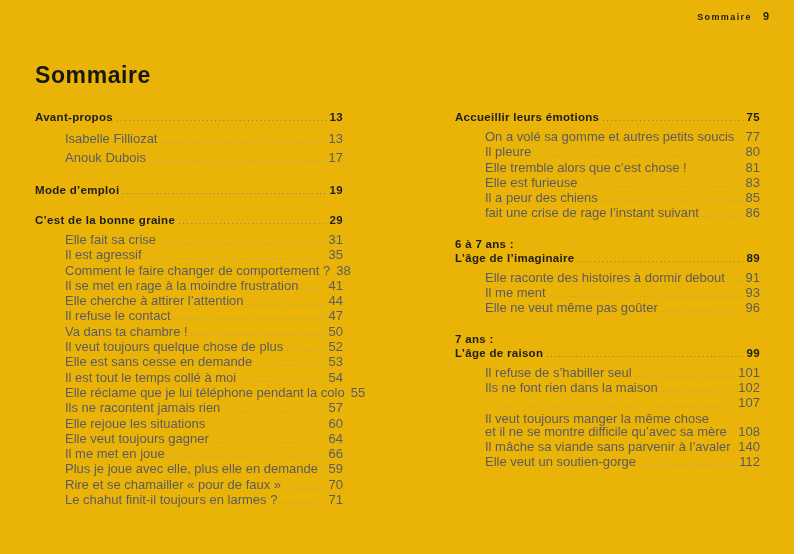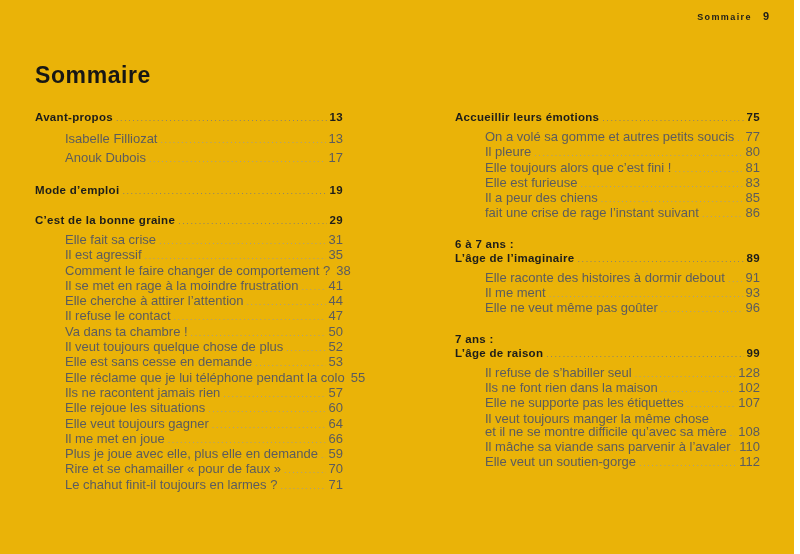--- a/index.html
+++ b/index.html
@@ -172,20 +172,25 @@
             <span class="toc-label">Il veut toujours quelque chose de plus</span>
             <span class="leader"></span>
             <span class="toc-page">52</span>
           </div>
           <div class="toc-row item">
             <span class="toc-label">Elle est sans cesse en demande</span>
             <span class="leader"></span>
             <span class="toc-page">53</span>
           </div>
           <div class="toc-row item">
+            <span class="toc-label">Il est tout le temps collé à moi</span>
+            <span class="leader"></span>
+            <span class="toc-page">54</span>
+          </div>
+          <div class="toc-row item">
             <span class="toc-label">Elle réclame que je lui téléphone pendant la colo</span>
             <span class="leader"></span>
             <span class="toc-page">55</span>
           </div>
           <div class="toc-row item">
             <span class="toc-label">Ils ne racontent jamais rien</span>
             <span class="leader"></span>
             <span class="toc-page">57</span>
           </div>
           <div class="toc-row item">
@@ -233,21 +238,21 @@
             <span class="toc-label">On a volé sa gomme et autres petits soucis</span>
             <span class="leader"></span>
             <span class="toc-page">77</span>
           </div>
           <div class="toc-row item">
             <span class="toc-label">Il pleure</span>
             <span class="leader"></span>
             <span class="toc-page">80</span>
           </div>
           <div class="toc-row item">
-            <span class="toc-label">Elle toujours alors que c’est fini !</span>
+            <span class="toc-label">Elle tremble alors que c’est chose !</span>
             <span class="leader"></span>
             <span class="toc-page">81</span>
           </div>
           <div class="toc-row item">
             <span class="toc-label">Elle est furieuse</span>
             <span class="leader"></span>
             <span class="toc-page">83</span>
           </div>
           <div class="toc-row item">
             <span class="toc-label">Il a peur des chiens</span>
@@ -294,44 +299,43 @@
         </div>
         <div class="toc-row heading">
           <span class="toc-label">L’âge de raison</span>
           <span class="leader"></span>
           <span class="toc-page">99</span>
         </div>
         <div class="items">
           <div class="toc-row item">
             <span class="toc-label">Il refuse de s’habiller seul</span>
             <span class="leader"></span>
-            <span class="toc-page">128</span>
+            <span class="toc-page">101</span>
           </div>
           <div class="toc-row item">
             <span class="toc-label">Ils ne font rien dans la maison</span>
             <span class="leader"></span>
             <span class="toc-page">102</span>
           </div>
           <div class="toc-row item">
-            <span class="toc-label">Elle ne supporte pas les étiquettes</span>
             <span class="leader"></span>
             <span class="toc-page">107</span>
           </div>
           <div class="toc-row item">
             <span class="toc-label">Il veut toujours manger la même chose</span>
           </div>
           <div class="toc-row item">
             <span class="toc-label">et il ne se montre difficile qu’avec sa mère</span>
             <span class="leader"></span>
             <span class="toc-page">108</span>
           </div>
           <div class="toc-row item">
             <span class="toc-label">Il mâche sa viande sans parvenir à l’avaler</span>
             <span class="leader"></span>
-            <span class="toc-page">110</span>
+            <span class="toc-page">140</span>
           </div>
           <div class="toc-row item">
             <span class="toc-label">Elle veut un soutien-gorge</span>
             <span class="leader"></span>
             <span class="toc-page">112</span>
           </div>
         </div>
       </div>
     </div>
 

